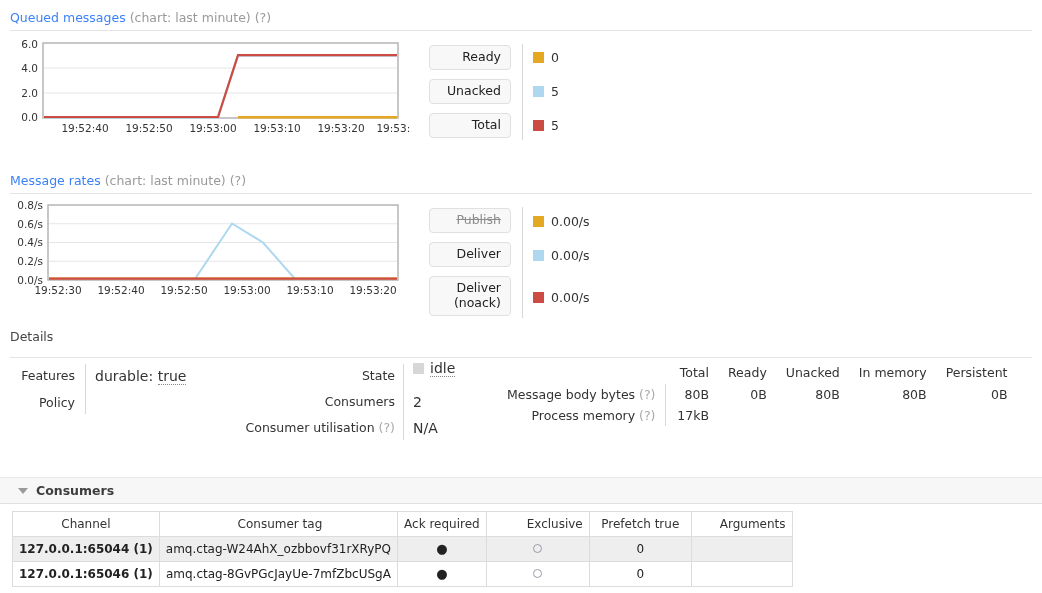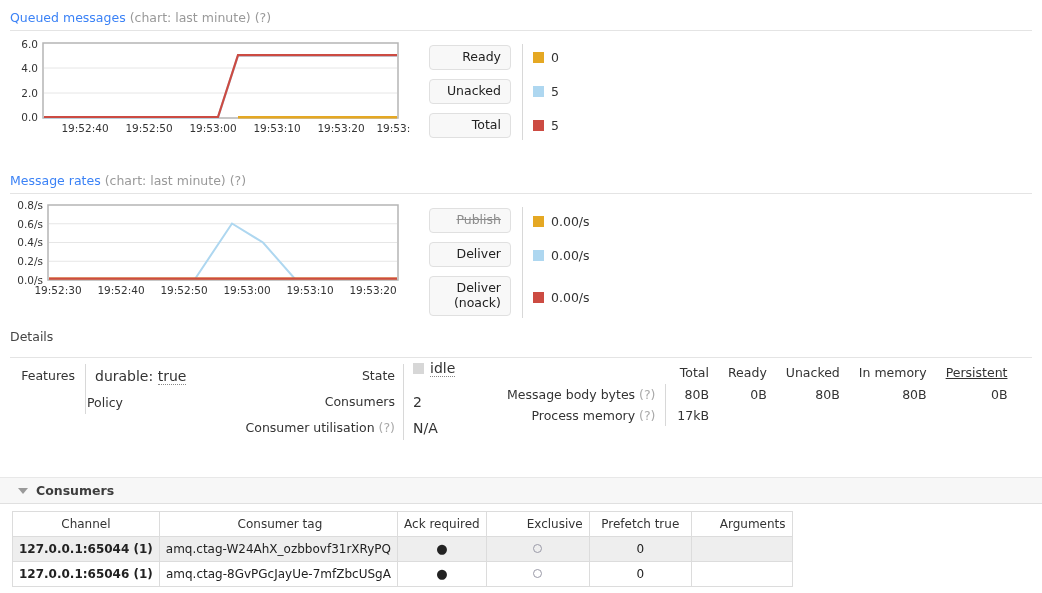--- a/index.html
+++ b/index.html
@@ -291,21 +291,21 @@
   </div>
 
   <div class="sec-head" style="left:10px; top:329px;text-align:right;">
     <span>Details</span>
   </div>
   <div class="hr" style="top:357px; width:1022px;"></div>
 
   <div class="det-label" style="left:0px; top:368px; width:75px;">
     <span>Features</span>
   </div>
-  <div class="det-label" style="left:0px; top:395px; width:75px;margin-left:48px;">
+  <div class="det-label" style="left:0px; top:395px; width:75px;">
     <span>Policy</span>
   </div>
   <div class="vdiv" style="left:85px; top:364px; height:50px;"></div>
 
   <div class="det-val" style="left:95px; top:368px;">
     <span>durable:</span>
     <span class="dotted">true</span>
   </div>
 
   <div class="det-label" style="left:240px; top:368px; width:155px;">
@@ -331,21 +331,21 @@
   </div>
 
   <table class="stats" style="left:497px; top:362px;">
     <thead>
       <tr>
         <th class="corner rowlab" style="border-right:none;"></th>
         <th style="width:52px;">Total</th>
         <th style="width:56px;">Ready</th>
         <th style="width:70px;">Unacked</th>
         <th style="width:80px;">In memory</th>
-        <th style="width:78px;text-decoration:underline;">Persistent</th>
+        <th style="width:78px;">Persistent</th>
       </tr>
     </thead>
     <tbody>
       <tr>
         <td class="rowlab">
           <span>Message body bytes</span>
           <span class="det-q">(?)</span>
         </td>
         <td>80B</td>
         <td>0B</td>

